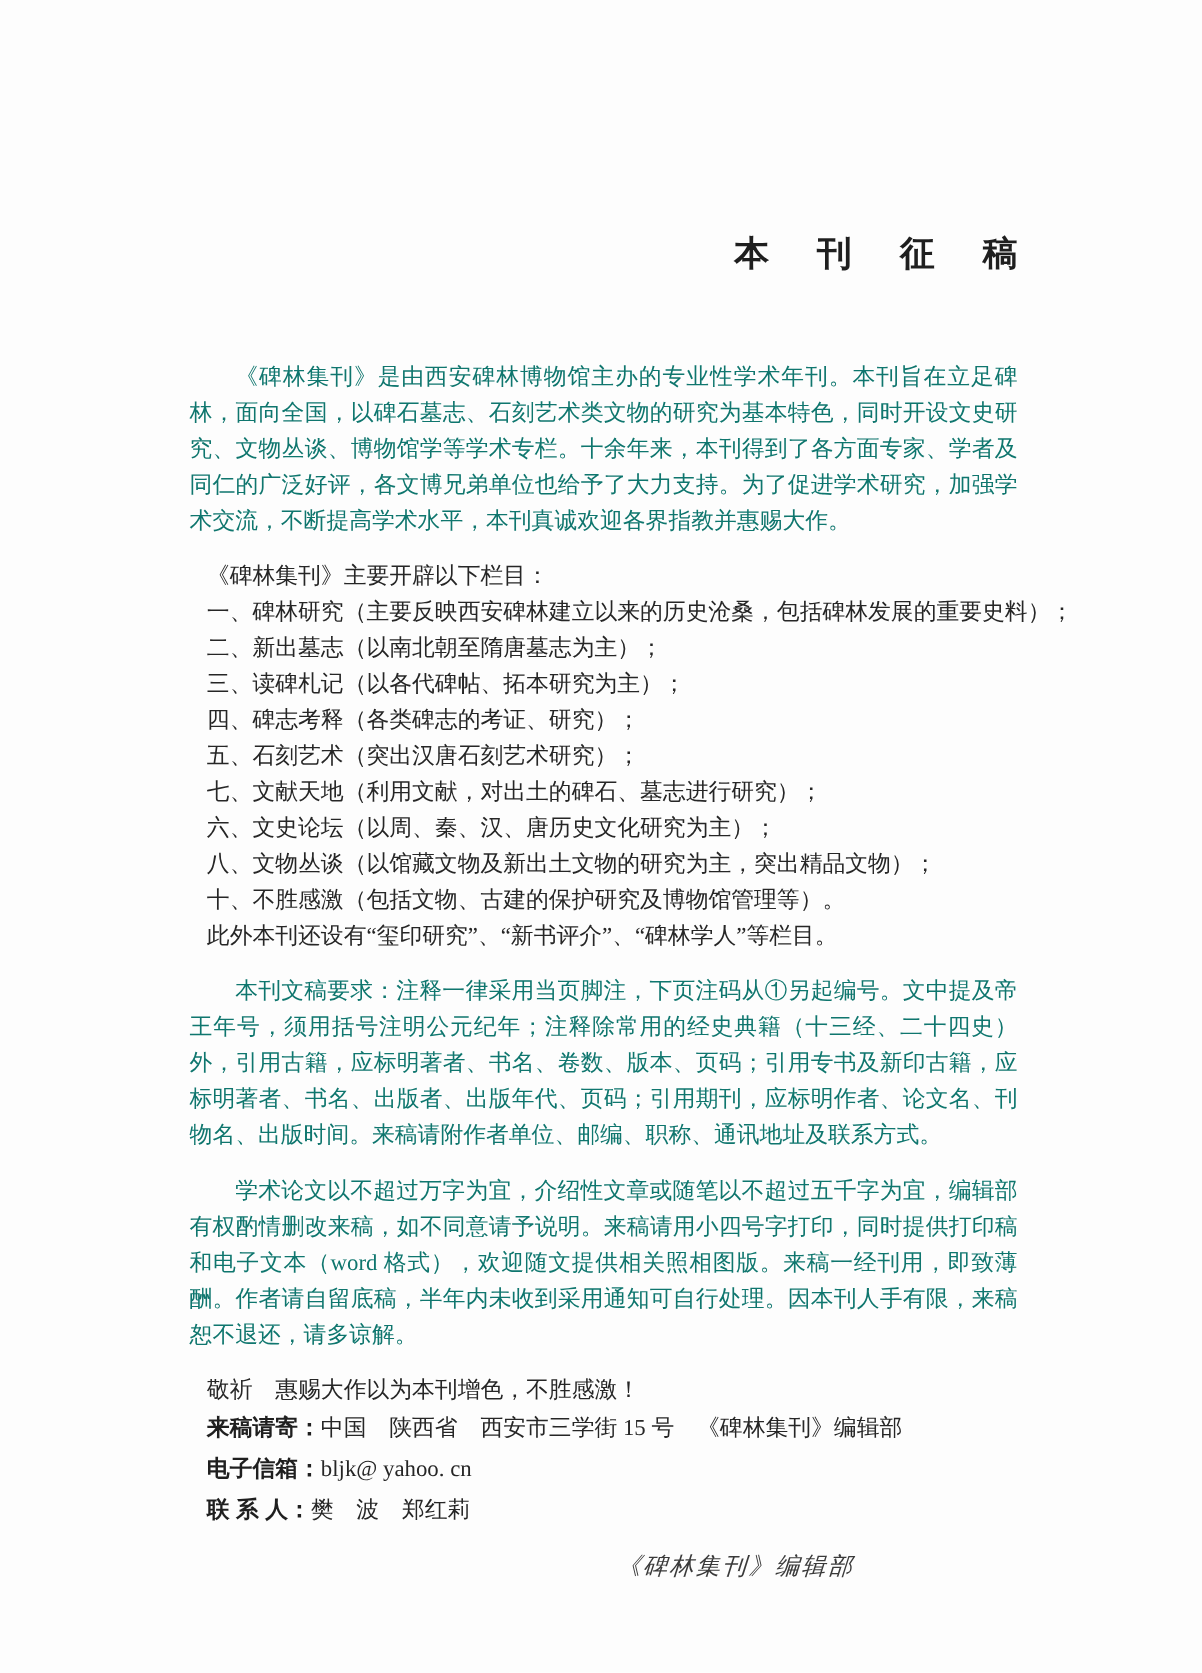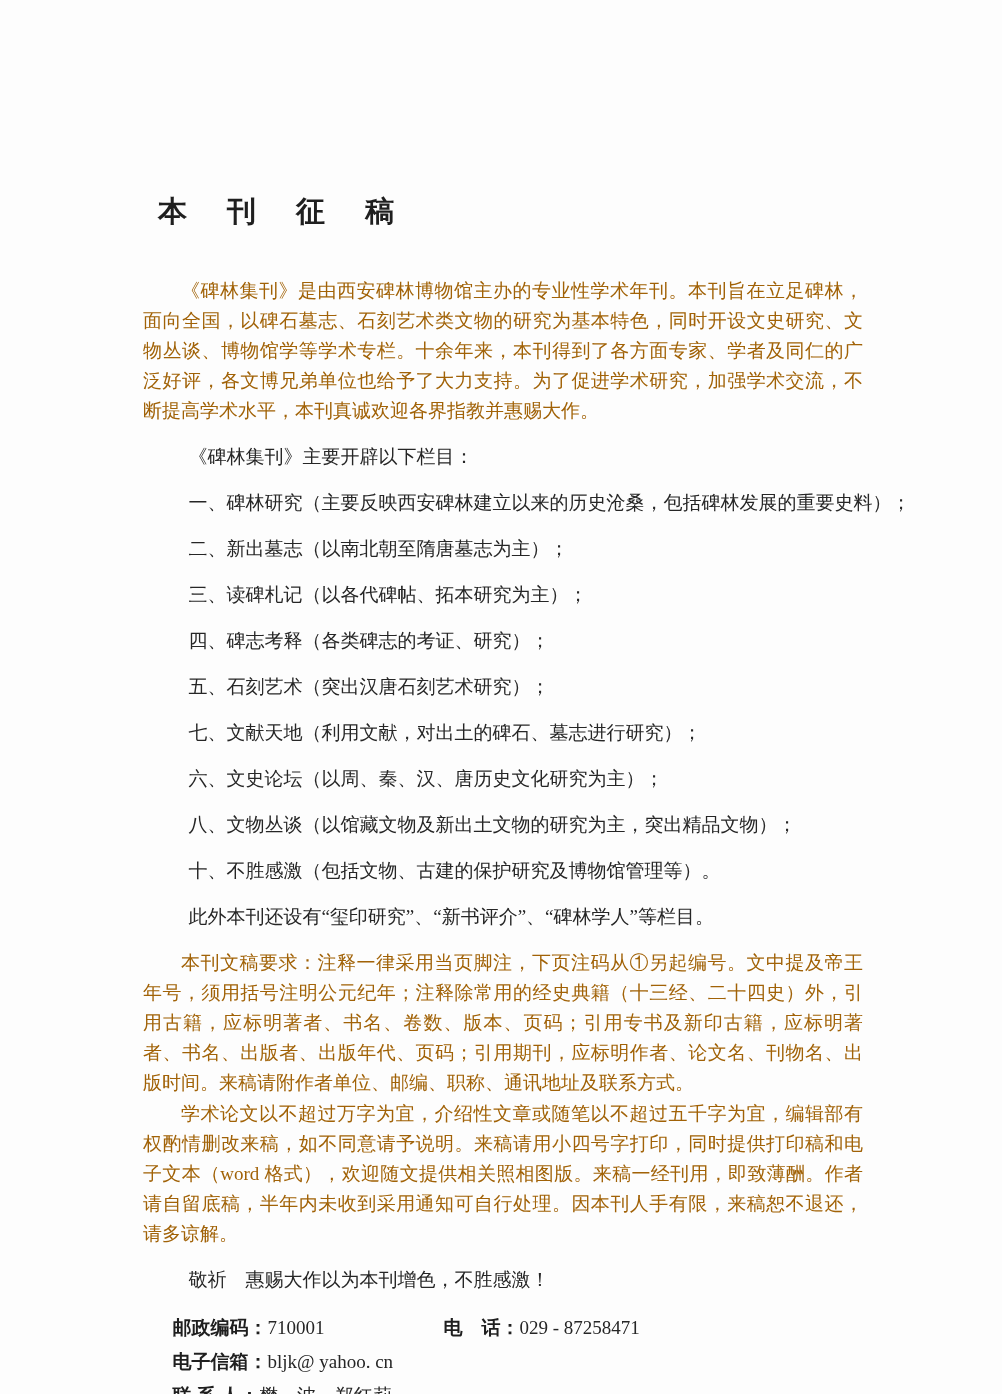--- a/index.html
+++ b/index.html
@@ -16,39 +16,39 @@
     font-family: "Liberation Serif", "DejaVu Serif", serif;
     overflow: hidden;
   }
   .content {
     position: absolute;
     left: 142px;
     top: 192px;
     width: 722px;
   }
   .doc-title {
-    margin: 0 0 44px 0;
-    text-align: left;
+    margin: 0 0 68px 0;
+    text-align: right;
     font-family: "Liberation Sans", "DejaVu Sans", sans-serif;
     font-weight: bold;
     font-size: 29px;
     letter-spacing: 16px;
     text-indent: 16px;
     color: #1f1f1f;
   }
   .para {
-    margin: 1px;
+    margin: 16px;
     font-size: 19px;
     line-height: 30px;
     text-align: justify;
     text-indent: 2em;
-    color: #a16207;
+    color: #0f766e;
   }
   .line {
-    margin: 16px;
+    margin: 0;
     font-size: 19px;
     line-height: 30px;
     text-indent: 1.6em;
     white-space: nowrap;
     color: #262626;
   }
   .contact-line {
     margin: 0;
     font-size: 19px;
     line-height: 34px;
@@ -100,22 +100,22 @@
     <p class="line">八、文物丛谈（以馆藏文物及新出土文物的研究为主，突出精品文物）；</p>
     <p class="line">十、不胜感激（包括文物、古建的保护研究及博物馆管理等）。</p>
     <p class="line">此外本刊还设有“玺印研究”、“新书评介”、“碑林学人”等栏目。</p>
 
     <p class="para">本刊文稿要求：注释一律采用当页脚注，下页注码从①另起编号。文中提及帝王年号，须用括号注明公元纪年；注释除常用的经史典籍（十三经、二十四史）外，引用古籍，应标明著者、书名、卷数、版本、页码；引用专书及新印古籍，应标明著者、书名、出版者、出版年代、页码；引用期刊，应标明作者、论文名、刊物名、出版时间。来稿请附作者单位、邮编、职称、通讯地址及联系方式。</p>
 
     <p class="para">学术论文以不超过万字为宜，介绍性文章或随笔以不超过五千字为宜，编辑部有权酌情删改来稿，如不同意请予说明。来稿请用小四号字打印，同时提供打印稿和电子文本（word 格式），欢迎随文提供相关照相图版。来稿一经刊用，即致薄酬。作者请自留底稿，半年内未收到采用通知可自行处理。因本刊人手有限，来稿恕不退还，请多谅解。</p>
 
     <p class="line">敬祈　惠赐大作以为本刊增色，不胜感激！</p>
 
+    <p class="contact-line"><span class="contact-label">来稿请寄：</span><span>中国　陕西省　西安市三学街 15 号　《碑林集刊》编辑部</span></p>
 
-    <p class="contact-line"><span class="postal-block"><span class="contact-label">邮政编码：</span><span>710001</span></span><span class="contact-label">电　话：</span><span>029 - 87258471</span></p>
 
     <p class="contact-line"><span class="contact-label">电子信箱：</span><span>bljk@ yahoo. cn</span></p>
 
     <p class="contact-line"><span class="contact-label">联 系 人：</span><span>樊　波　郑红莉</span></p>
 
     <div class="signature-row">
       <span class="signature">《碑林集刊》编辑部</span>
     </div>
 
   </div>

